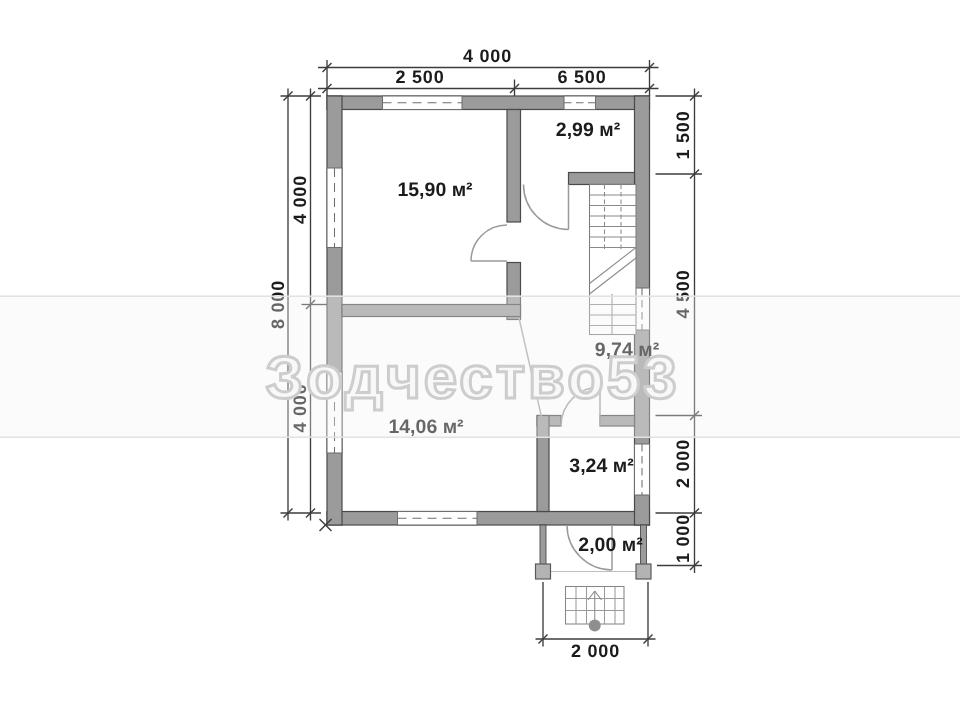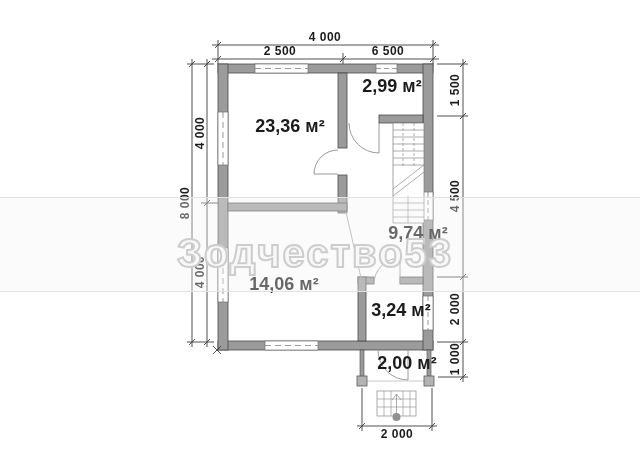--- a/index.html
+++ b/index.html
@@ -5,21 +5,21 @@
   html,body{margin:0;padding:0;background:#ffffff;}
   #canvas{
     position:relative;width:640px;height:470px;background:#ffffff;overflow:hidden;
     font-family:"Liberation Sans","DejaVu Sans",sans-serif;
   }
   #plan-svg{position:absolute;left:0;top:0;z-index:1;}
   .lbl{
     position:absolute;z-index:2;color:#1b1b1b;font-weight:bold;white-space:nowrap;
     transform:translate(-50%,-50%);
   }
-  .room-lbl{font-size:18px;}
+  .room-lbl{font-size:13px;}
   .dim-lbl{font-size:12px;letter-spacing:0.5px;}
   .dim-v{transform:translate(-50%,-50%) rotate(-90deg);}
   #wm-band{
     position:absolute;left:0;top:197px;width:640px;height:93px;z-index:3;
     background:rgba(244,244,244,0.35);
     border-top:1px solid #e2e2e2;border-bottom:1px solid #e2e2e2;
   }
   .wm-text{
     position:absolute;z-index:4;white-space:nowrap;font-weight:bold;
     color:rgba(255,255,255,0.82);
@@ -188,21 +188,21 @@
       <line x1="359" y1="429" x2="365" y2="423"></line>
         <line x1="429" y1="429" x2="435" y2="423"></line>
 
       <g>
         <line x1="213" y1="346" x2="221" y2="354"></line>
         <line x1="213" y1="354" x2="221" y2="346"></line>
       </g>
     </g>
   </svg>
 
-  <div class="lbl room-lbl" style="left:290px;top:126px">23,36 м²</div>
+  <div class="lbl room-lbl" style="left:290px;top:126px">15,90 м²</div>
   <div class="lbl room-lbl" style="left:392px;top:86px">2,99 м²</div>
   <div class="lbl room-lbl" style="left:418px;top:233px">9,74 м²</div>
   <div class="lbl room-lbl" style="left:284px;top:284px">14,06 м²</div>
   <div class="lbl room-lbl" style="left:401px;top:310px">3,24 м²</div>
   <div class="lbl room-lbl" style="left:407px;top:363px">2,00 м²</div>
 
   <div class="lbl dim-lbl" style="left:325px;top:37px">4 000</div>
   <div class="lbl dim-lbl" style="left:280px;top:51px">2 500</div>
   <div class="lbl dim-lbl" style="left:388px;top:51px">6 500</div>
 

